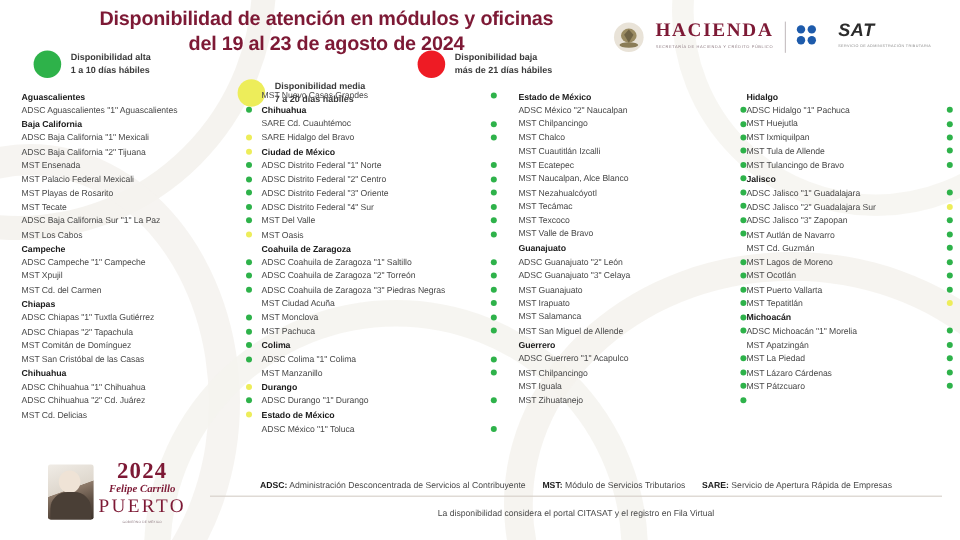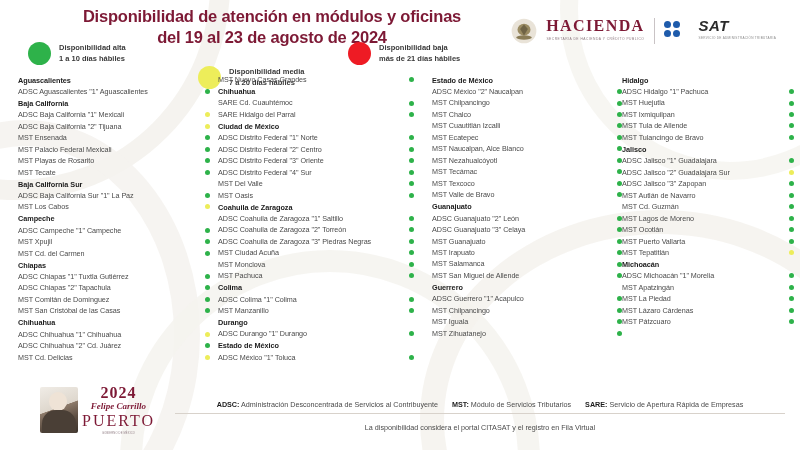--- a/index.html
+++ b/index.html
@@ -103,21 +103,21 @@
   }
   .portrait::before{
     content:""; position:absolute; left:9px; top:5px; width:18px; height:19px; border-radius:50%;
     background:#efe3d6;
   }
   .portrait::after{
     content:""; position:absolute; left:2px; top:23px; width:34px; height:26px; border-radius:14px 14px 0 0;
     background:#4a3f36;
   }
   .emb-txt { display:flex; flex-direction:column; align-items:center; color:#7d1935; }
-  .emb-year { font-family:"Liberation Serif",serif; font-size: 16px; font-weight: bold; letter-spacing: 1px; line-height:1;}
+  .emb-year { font-family:"Liberation Serif",serif; font-size: 19px; font-weight: bold; letter-spacing: 1px; line-height:1;}
   .emb-name { font-family:"Liberation Serif",serif; font-style: italic; font-size: 9px; font-weight: bold; line-height:1.2;}
   .emb-place { font-family:"Liberation Serif",serif; font-size: 16px; letter-spacing: 2px; line-height:1.2;}
   .emb-small { font-size: 2.6px; color:#8d7a80; letter-spacing:.2px; text-align:center; margin-top:2px;}
 
   .legenda {
     position: absolute; left: 175px; bottom: 36px; width: 610px;
     border-bottom: 1px solid #d8d2cb;
     padding-bottom: 4px;
     text-align: center;
     font-size: 7.2px; color: #4a4a4a;
@@ -222,21 +222,20 @@
             <span class="dot" style="background: rgb(46, 178, 74);"></span>
           </div>
           <div class="row">
             <span class="lbl">MST Playas de Rosarito</span>
             <span class="dot" style="background: rgb(46, 178, 74);"></span>
           </div>
           <div class="row">
             <span class="lbl">MST Tecate</span>
             <span class="dot" style="background: rgb(46, 178, 74);"></span>
           </div>
-          <div class="state">Baja California Sur</div>
           <div class="row">
             <span class="lbl">ADSC Baja California Sur "1" La Paz</span>
             <span class="dot" style="background: rgb(46, 178, 74);"></span>
           </div>
           <div class="row">
             <span class="lbl">MST Los Cabos</span>
             <span class="dot" style="background: rgb(237, 237, 90);"></span>
           </div>
           <div class="state">Campeche</div>
           <div class="row">
@@ -286,21 +285,21 @@
           <div class="row">
             <span class="lbl">MST Nuevo Casas Grandes</span>
             <span class="dot" style="background: rgb(46, 178, 74);"></span>
           </div>
           <div class="state">Chihuahua</div>
           <div class="row">
             <span class="lbl">SARE Cd. Cuauhtémoc</span>
             <span class="dot" style="background: rgb(46, 178, 74);"></span>
           </div>
           <div class="row">
-            <span class="lbl">SARE Hidalgo del Parral</span>
+            <span class="lbl">SARE Hidalgo del Bravo</span>
             <span class="dot" style="background: rgb(46, 178, 74);"></span>
           </div>
           <div class="state">Ciudad de México</div>
           <div class="row">
             <span class="lbl">ADSC Distrito Federal "1" Norte</span>
             <span class="dot" style="background: rgb(46, 178, 74);"></span>
           </div>
           <div class="row">
             <span class="lbl">ADSC Distrito Federal "2" Centro</span>
             <span class="dot" style="background: rgb(46, 178, 74);"></span>

